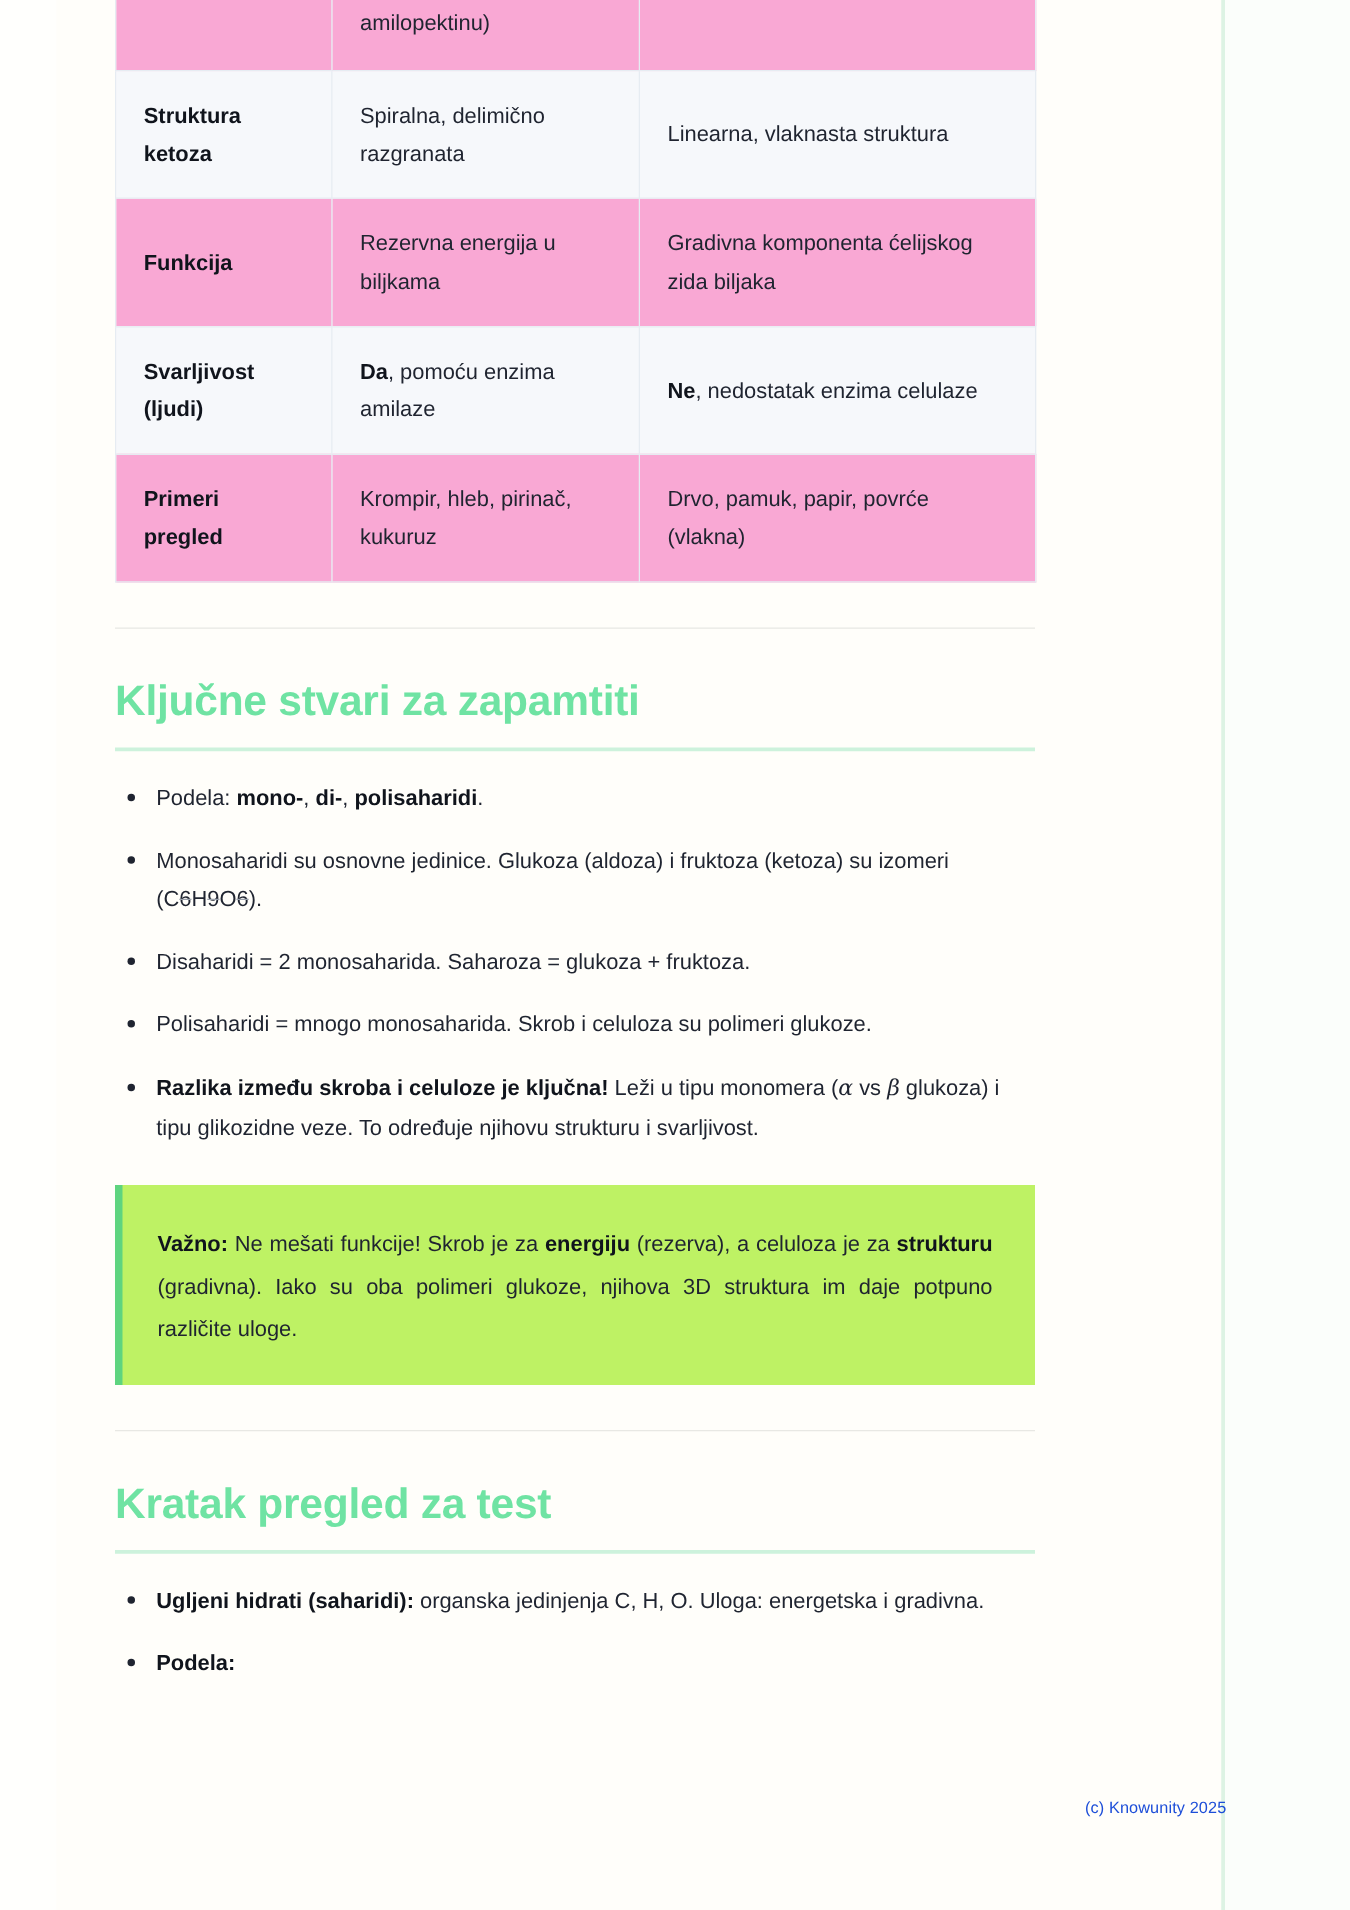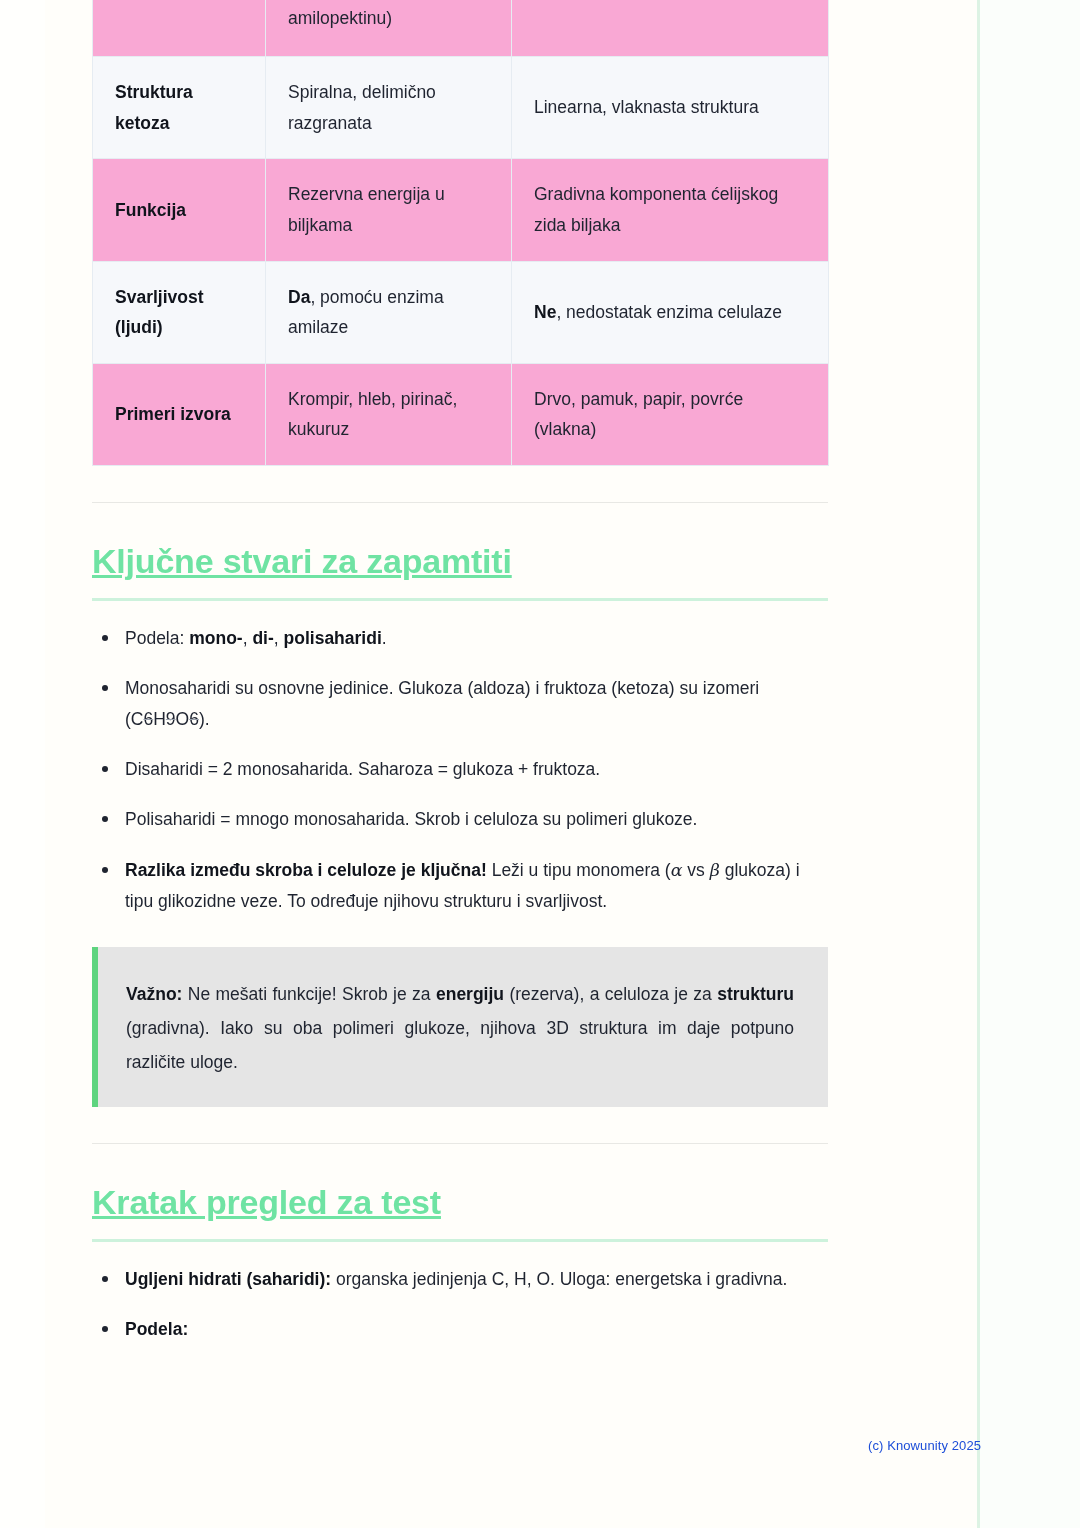--- a/index.html
+++ b/index.html
@@ -94,21 +94,20 @@
     margin: 36px 0 0 0;
     width: 736px;
   }
   h2.section-title {
     font-size: 34px;
     font-weight: bold;
     color: #6fe3a3;
     letter-spacing: -0.2px;
     margin: 38px 0 0 0;
     line-height: 1.2;
-    text-decoration: underline;
   }
   .title-underline {
     height: 3px;
     background: #cdf2dc;
     width: 736px;
     margin-top: 16px;
   }
 
   
   ul.notes {
@@ -139,21 +138,21 @@
   ul.notes i { font-style: italic; }
   .sub-num {
     text-decoration: line-through;
     text-decoration-color: #9aa1ab;
   }
   .greek { font-family: "DejaVu Serif", serif; font-style: italic; }
 
   
   .callout {
     margin-top: 30px;
-    background: #e5e5e5;
+    background: #bef264;
     border-left: 6px solid #5ed47f;
     padding: 30px 34px 28px 28px;
     width: 736px;
     box-sizing: border-box;
   }
   .callout p {
     margin: 0;
     font-size: 17.5px;
     line-height: 1.95;
     color: #1f2430;
@@ -208,21 +207,21 @@
         <td>Gradivna komponenta ćelijskog zida biljaka</td>
       </tr>
 
       <tr class="shade">
         <td class="rowhead">Svarljivost (ljudi)</td>
         <td><span class="cell-strong">Da</span><span>, pomoću enzima amilaze</span></td>
         <td><span class="cell-strong">Ne</span><span>, nedostatak enzima celulaze</span></td>
       </tr>
 
       <tr class="plain">
-        <td class="rowhead">Primeri izvora</td>
+        <td class="rowhead">Primeri pregled</td>
         <td>Krompir, hleb, pirinač, kukuruz</td>
         <td>Drvo, pamuk, papir, povrće (vlakna)</td>
       </tr>
     </tbody>
   </table>
 
   <div class="section-rule"></div>
   <h2 class="section-title">Ključne stvari za zapamtiti</h2>
   <div class="title-underline"></div>
 

